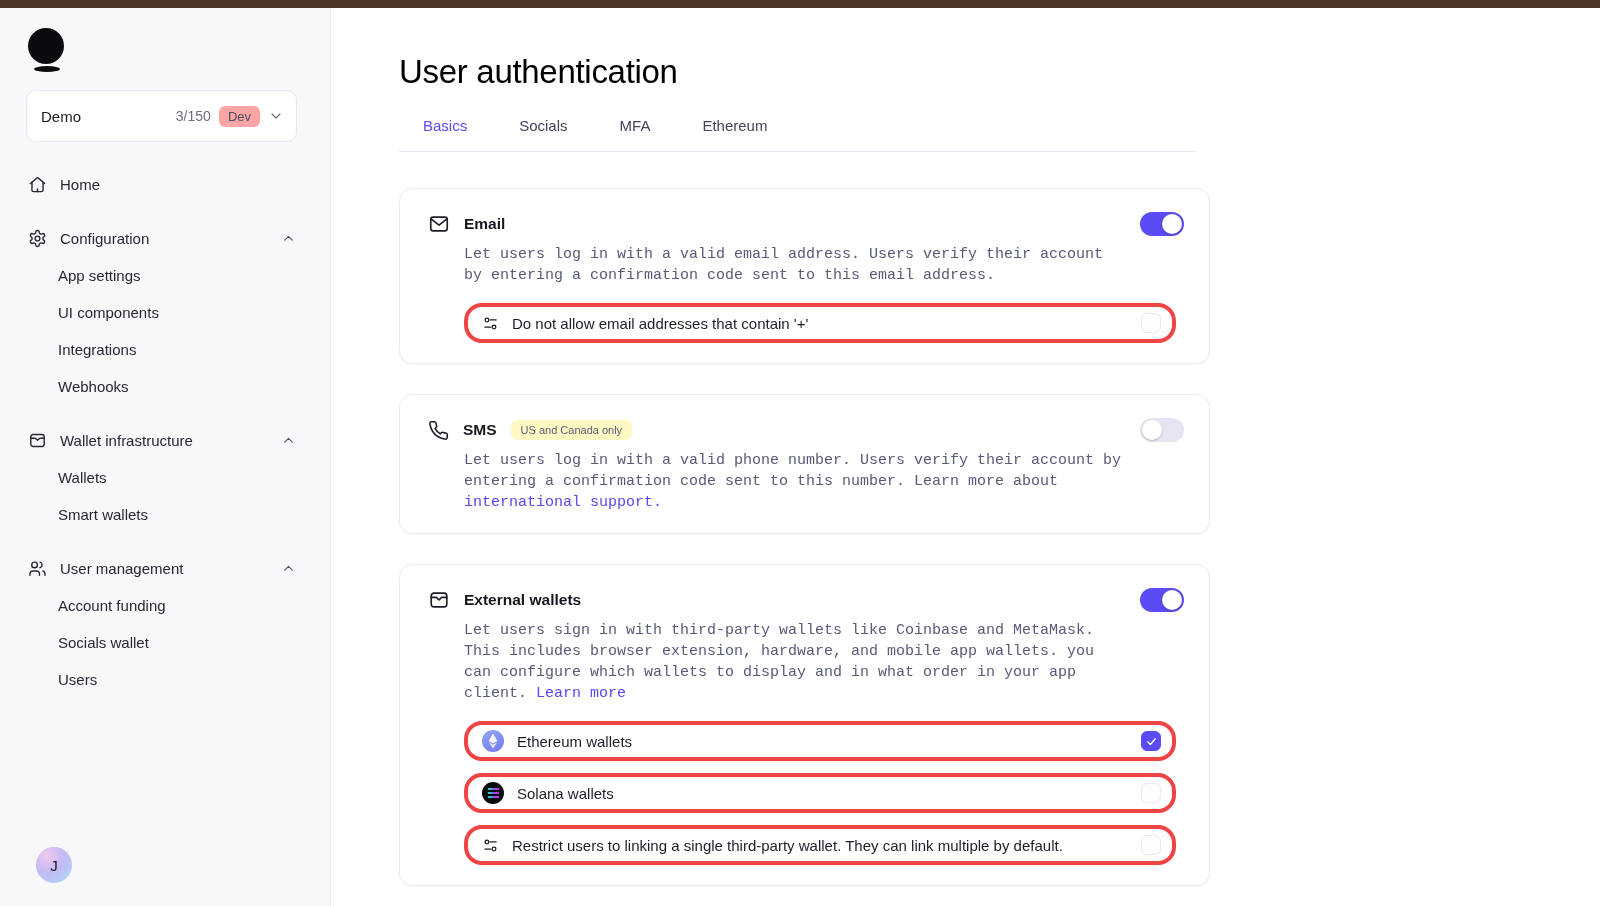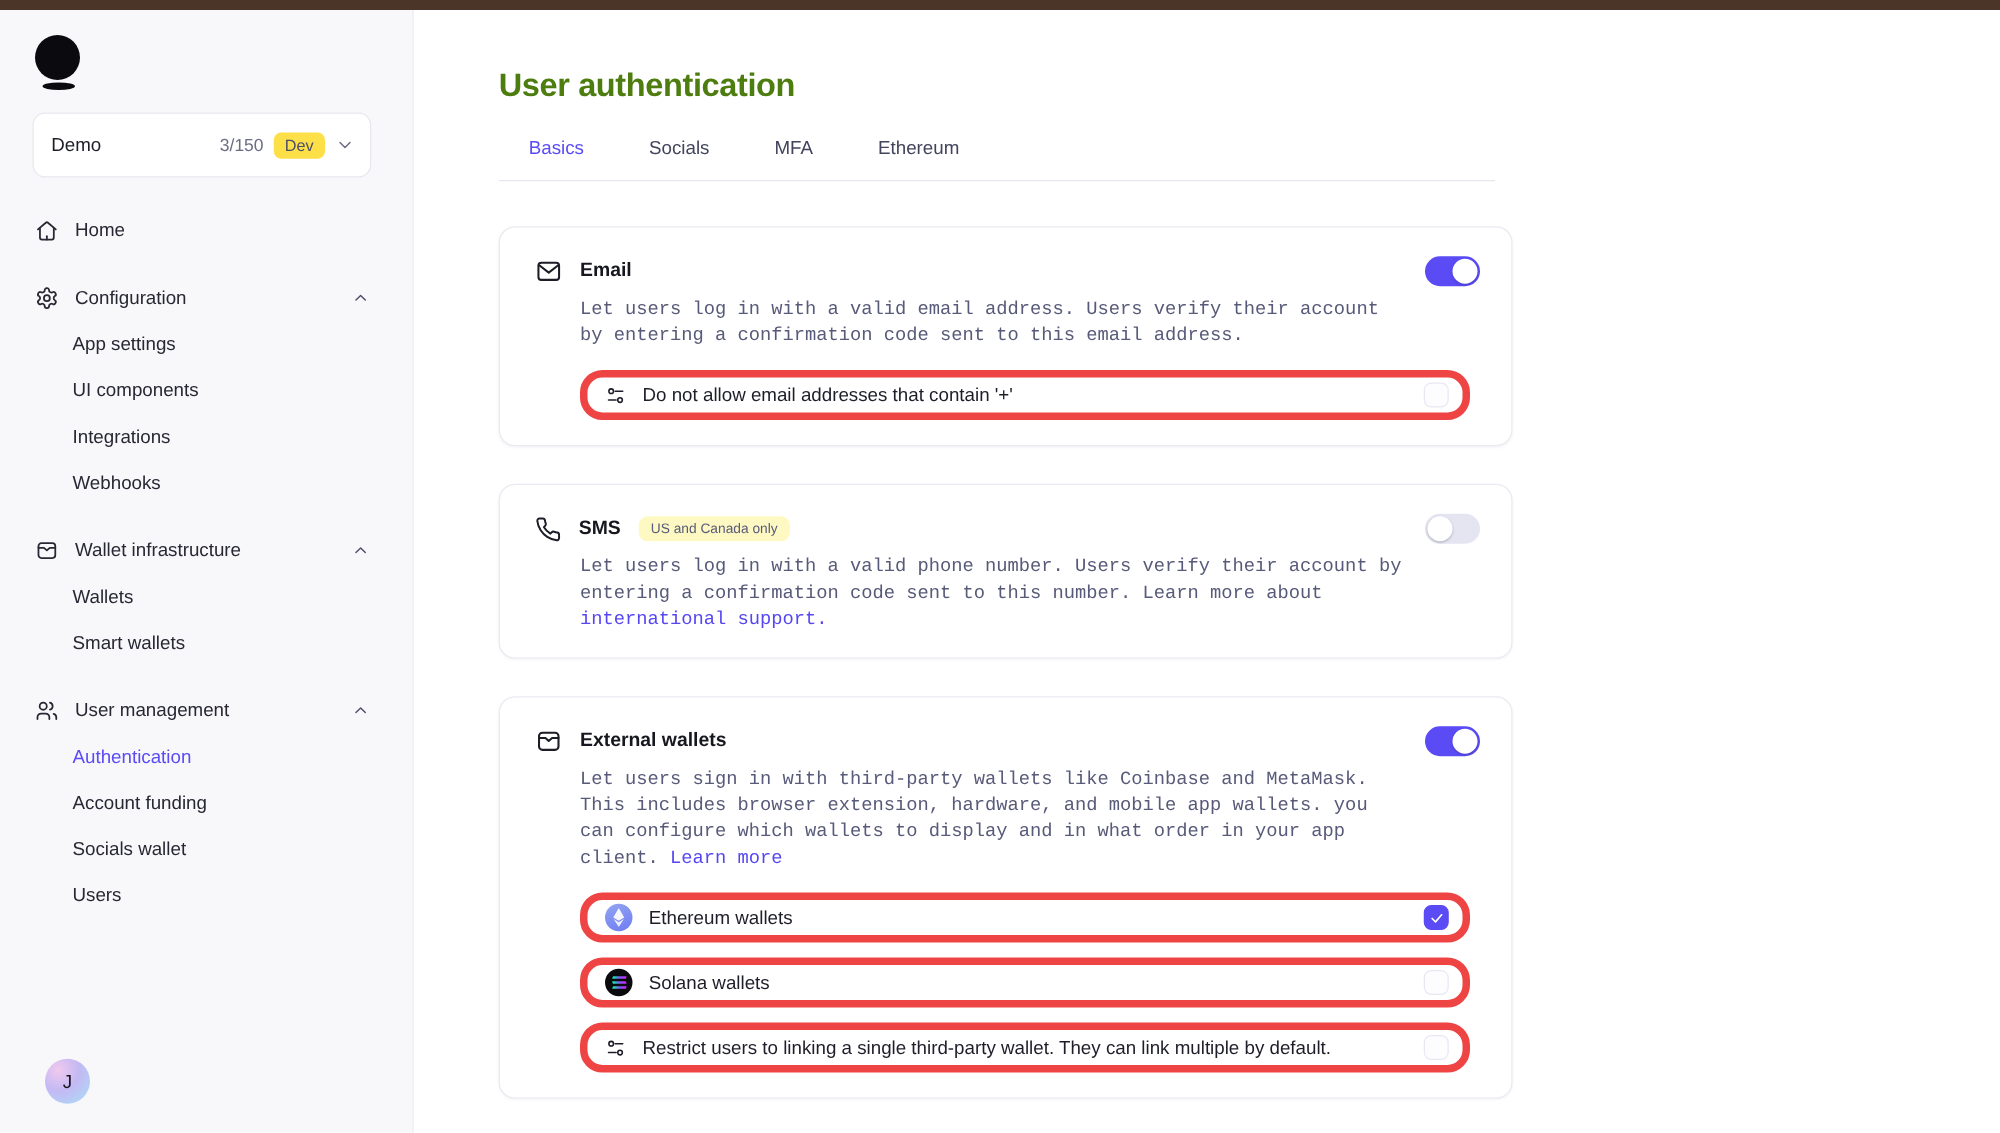--- a/index.html
+++ b/index.html
@@ -13,21 +13,21 @@
     background:#f8f8fb; border-right:1px solid #e9e9f0; }
   .logo { margin:20px 0 0 28px; width:38px; }
   .logo .head { width:36px; height:36px; background:#0b0b0f; border-radius:50%; }
   .logo .chin { width:26px; height:6px; background:#0b0b0f; border-radius:50%; margin:2px auto 0; }
 
   .project-select { margin:18px 0 0 26px; width:271px; height:52px; background:#fff;
     border:1px solid #e7e7ef; border-radius:10px; display:flex; align-items:center;
     padding:0 12px 0 14px; gap:8px; cursor:pointer; }
   .project-name { font-size:15px; color:#1c1d27; flex:1; }
   .project-usage { font-size:14px; color:#6b6d85; }
-  .env-badge { background:#fde047; color:#4c4e66; font-size:13px; padding:3px 9px;
+  .env-badge { background:#fca5a5; color:#4c4e66; font-size:13px; padding:3px 9px;
     border-radius:6px; }
   .icon { display:inline-flex; align-items:center; justify-content:center; }
   .icon svg { stroke:currentColor; fill:none; stroke-width:1.8; stroke-linecap:round; stroke-linejoin:round; }
 
   .nav { margin-top:24px; }
   .nav-row { height:37px; display:flex; align-items:center; gap:13px;
     padding:0 34px 0 28px; font-size:15px; color:#272833; cursor:pointer; }
   .nav-row .chev { margin-left:auto; color:#4f4a6e; }
   .nav-sub { height:37px; display:flex; align-items:center; padding-left:58px;
     font-size:15px; color:#272833; cursor:pointer; }
@@ -35,21 +35,21 @@
   .nav-group { margin-top:17px; }
 
   .avatar { position:absolute; left:36px; bottom:23px; width:36px; height:36px;
     border-radius:50%; display:flex; align-items:center; justify-content:center;
     font-size:15px; color:#15161f; cursor:pointer;
     background:radial-gradient(circle at 30% 25%, #f0c9ee 0%, #c3b9f3 45%, #a9e0f7 100%); }
 
   
   .main { position:absolute; left:331px; top:8px; right:0; bottom:0; background:#fff;
     padding:45px 0 0 68px; }
-  .page-title { font-size:26px; font-weight:700; letter-spacing:-0.3px; color:#4d7c0f; }
+  .page-title { font-size:33px; font-weight:400; letter-spacing:-0.3px; color:#000000; }
 
   .tabs { margin-top:26px; width:797px; display:flex; gap:52px; padding:0 0 17px 24px;
     border-bottom:1px solid #e7e7ef; }
   .tab { font-size:15px; color:#42445c; cursor:pointer; }
   .tab.on { color:#5a4bf5; font-weight:500; }
 
   .card { width:811px; background:#fff; border:1px solid #eaeaf2; border-radius:13px;
     margin-top:30px; padding:23px 25px 20px 28px;
     box-shadow:0 1px 2px rgba(18,18,48,0.04); }
   .card:first-of-type { margin-top:36px; }
@@ -63,21 +63,21 @@
 
   .toggle { margin-left:auto; width:44px; height:24px; border-radius:13px; border:none;
     background:#e4e5f1; position:relative; cursor:pointer; flex:none; }
   .toggle .knob { position:absolute; top:2px; left:2px; width:20px; height:20px;
     border-radius:50%; background:#fff; box-shadow:0 1px 2px rgba(30,30,60,.25);
     transition:left .1s; }
   .toggle.on { background:#5a4bf5; }
   .toggle.on .knob { left:22px; }
 
   .sub-options { margin:17px 0 0 36px; }
-  .sub-row { width:712px; border:6px solid #ef4444; border-radius:18px; height:40px;
+  .sub-row { width:712px; border:4px solid #ef4444; border-radius:18px; height:40px;
     display:flex; align-items:center; gap:13px; padding:0 11px 0 14px; margin-top:12px;
     background:#fff; }
   .sub-label { font-size:15px; color:#1d1e29; }
   .checkbox { margin-left:auto; width:20px; height:20px; border-radius:6px;
     border:1.5px solid #e8e7f4; background:#fdfdff; cursor:pointer; flex:none;
     display:flex; align-items:center; justify-content:center; }
   .checkbox svg { display:none; }
   .checkbox.on { background:#5a4bf5; border-color:#5a4bf5; }
   .checkbox.on svg { display:block; stroke:#fff; fill:none; stroke-width:2.4;
     stroke-linecap:round; stroke-linejoin:round; }
@@ -176,21 +176,20 @@
               <path d="M15.1 4.02a3.6 3.6 0 0 1 0 6.98"></path>
             </svg>
         </span>
         <span>User management</span>
         <span class="icon chev">
           <svg width="15" height="15" viewBox="0 0 24 24">
               <path d="m6 14.5 6-6 6 6"></path>
             </svg>
         </span>
       </div>
-      <div class="nav-sub active">Authentication</div>
       <div class="nav-sub">Account funding</div>
       <div class="nav-sub">Socials wallet</div>
       <div class="nav-sub">Users</div>
     </div>
   </nav>
 
   <div class="avatar">J</div>
 </aside>
 
 <main class="main">

